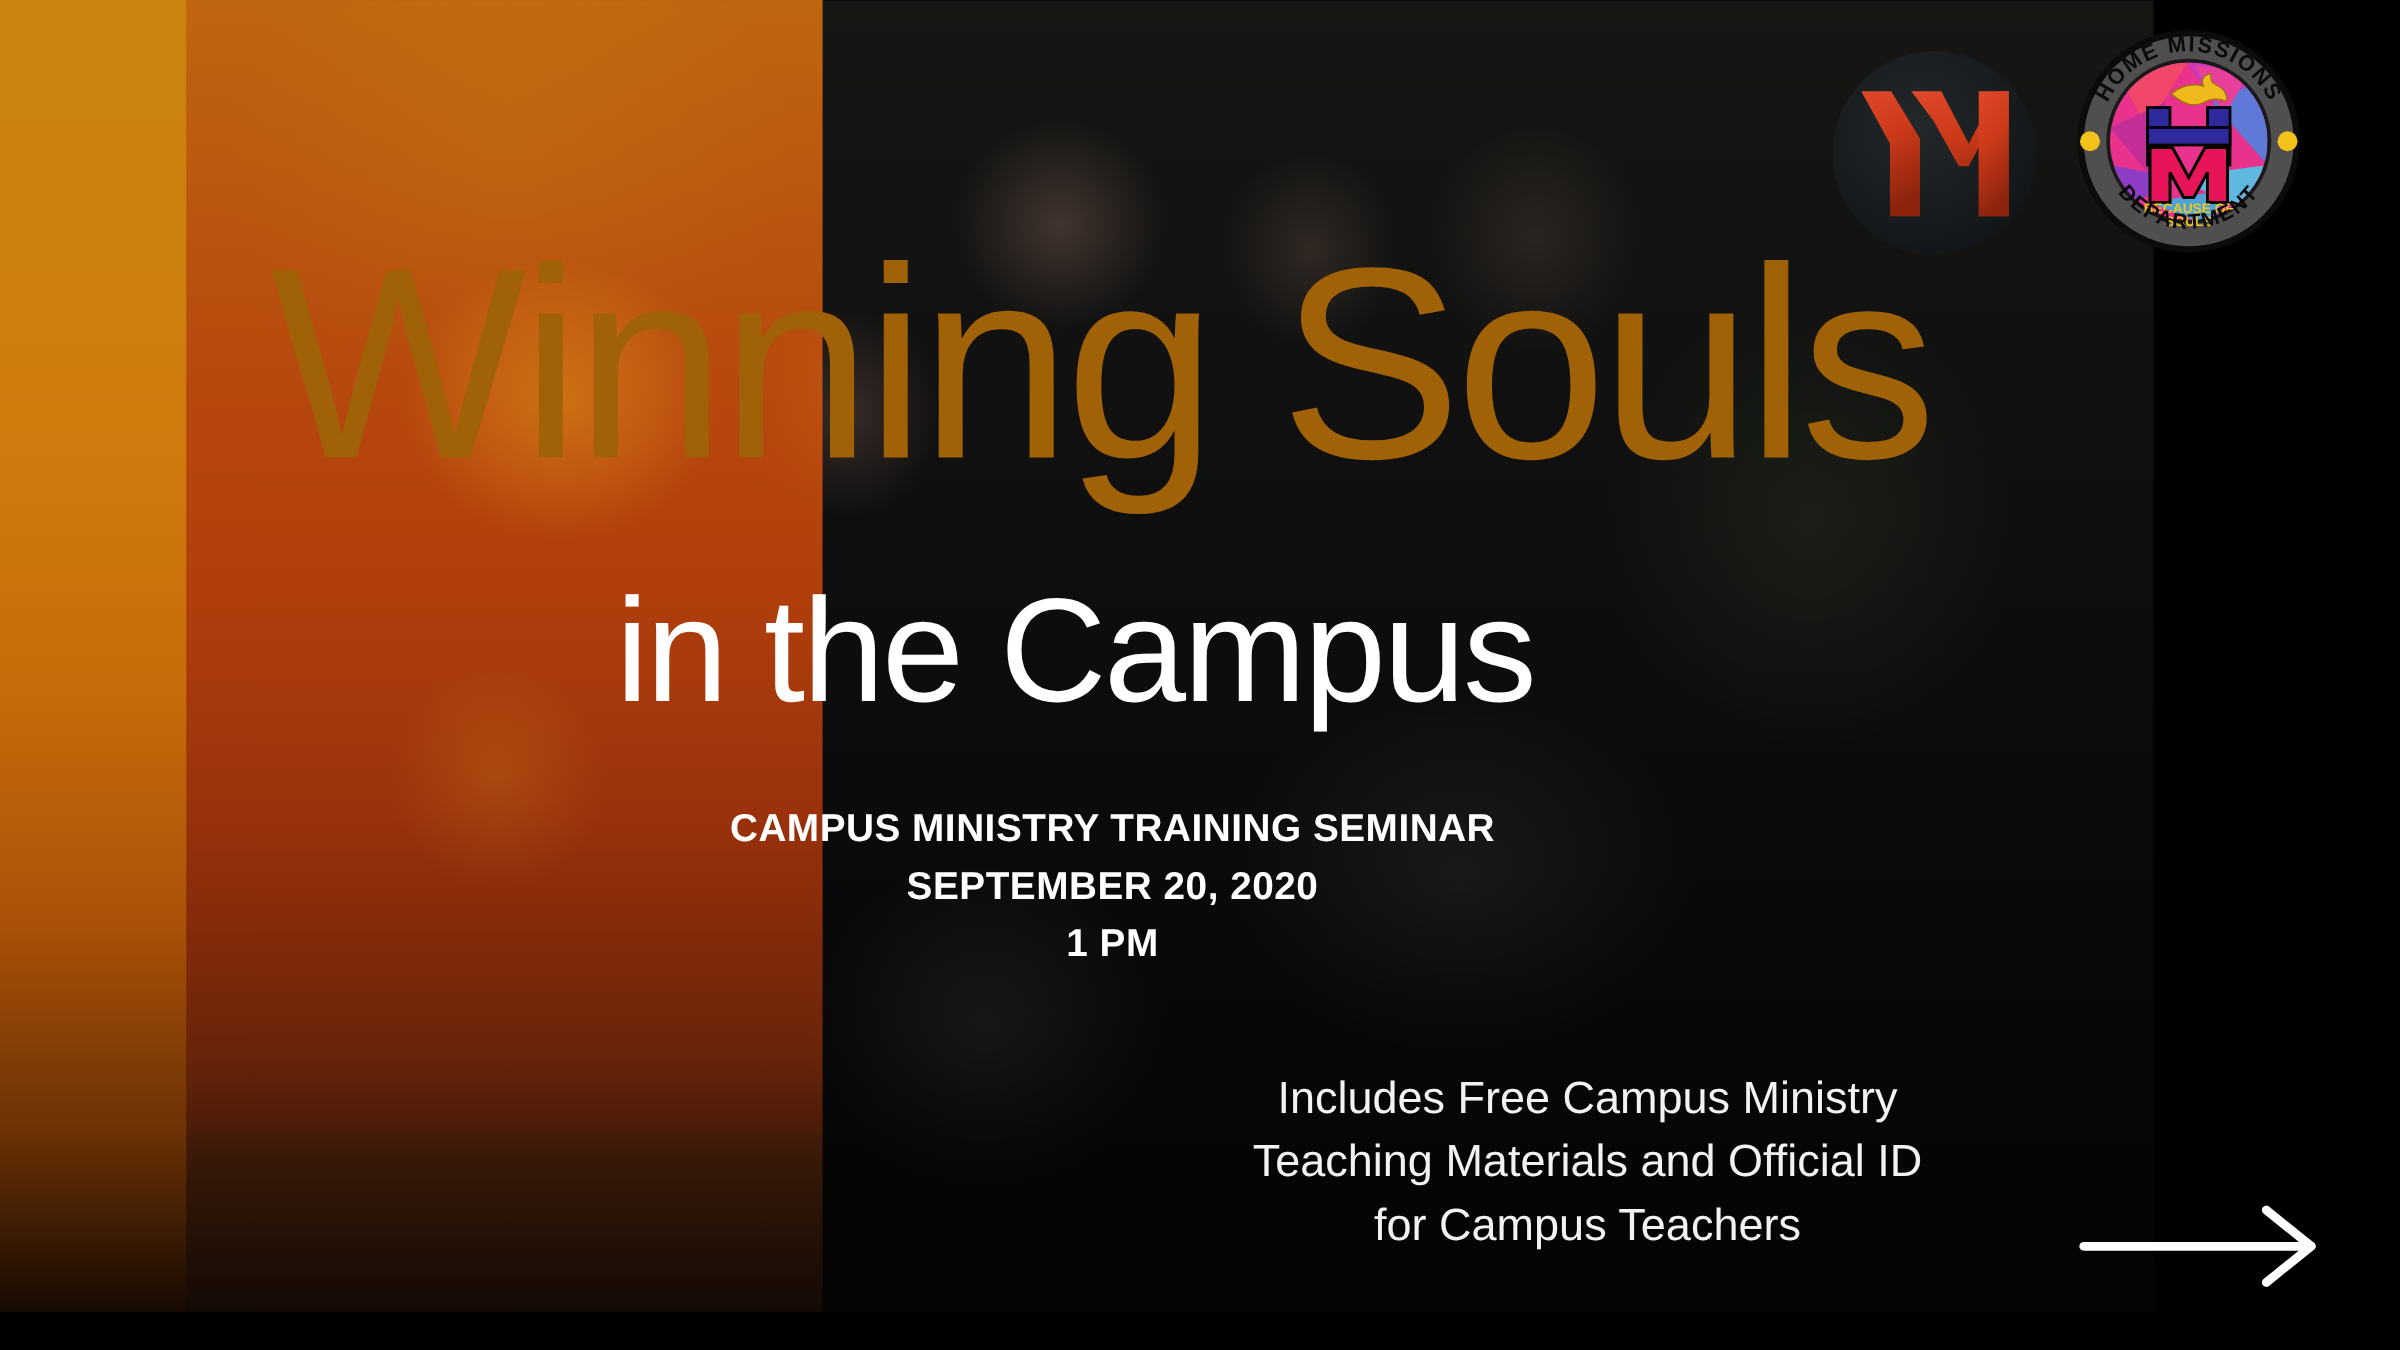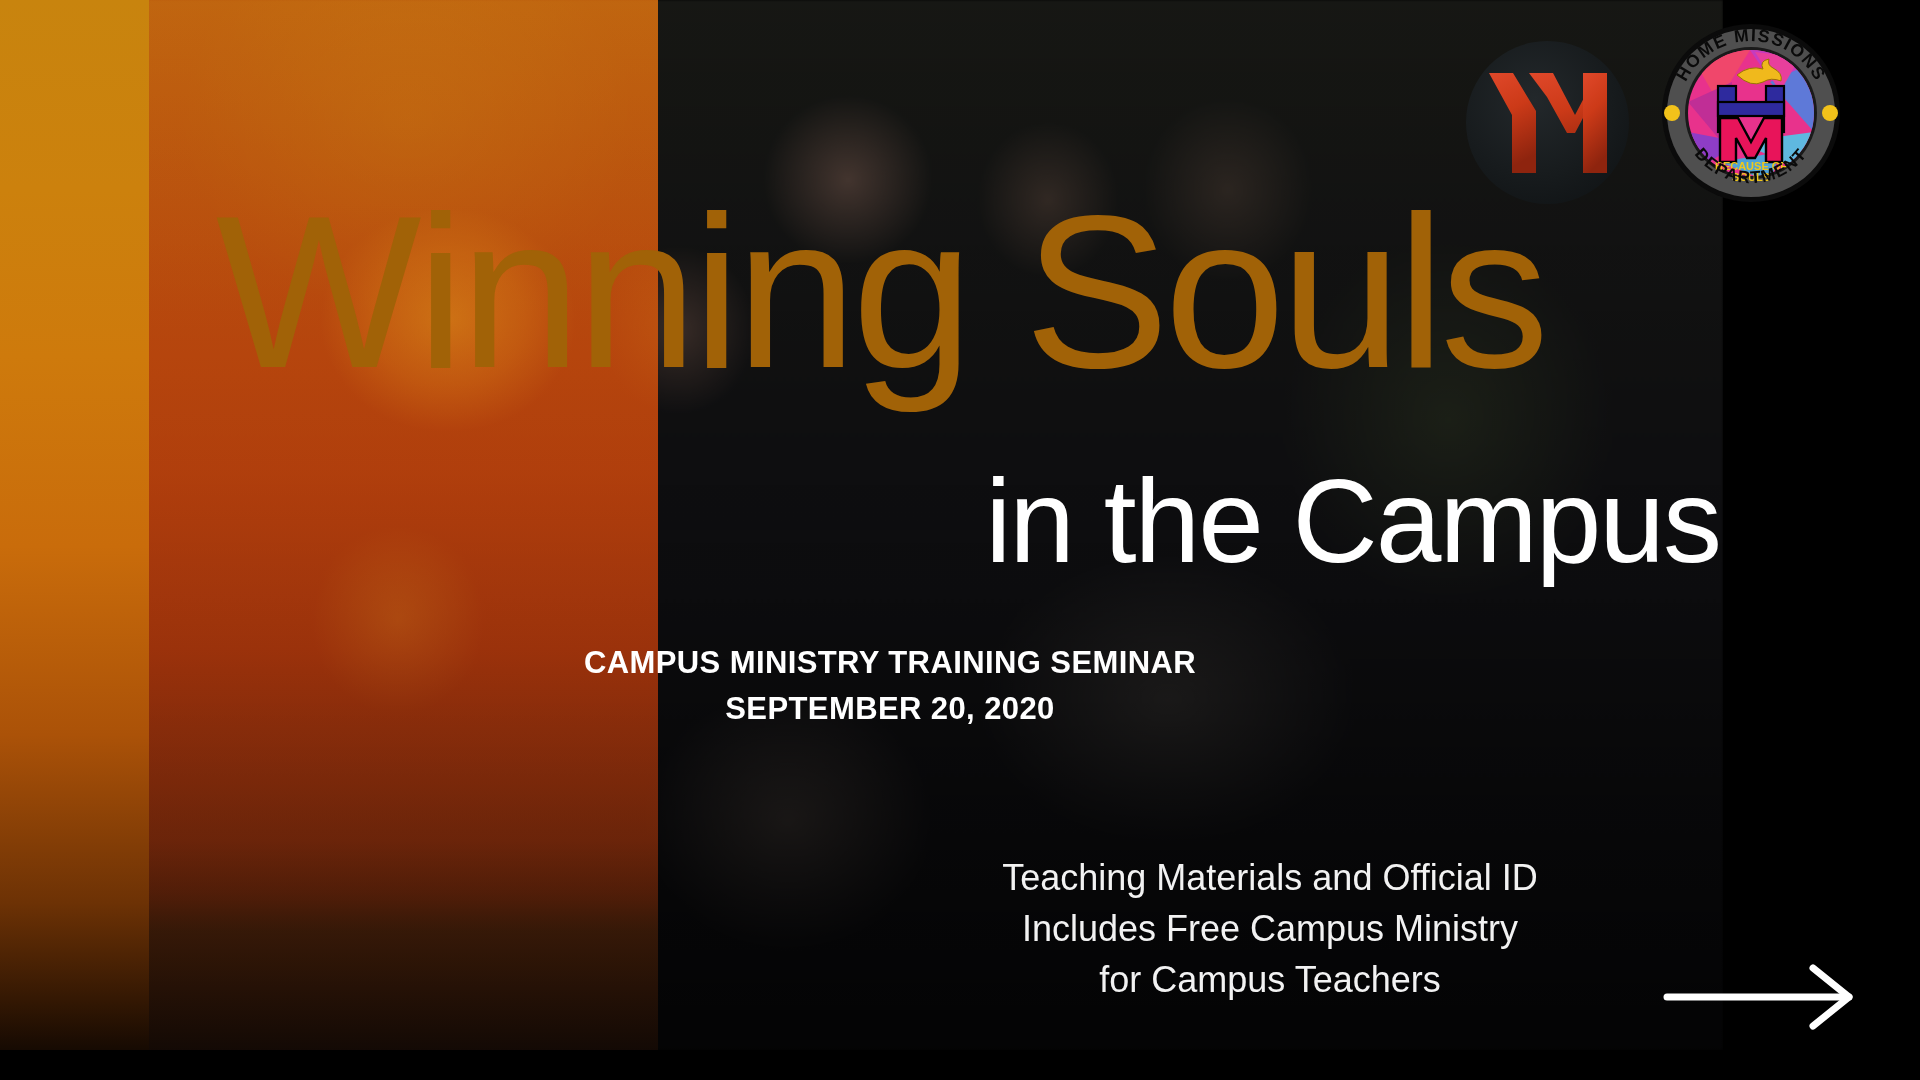--- a/index.html
+++ b/index.html
@@ -68,21 +68,21 @@
   
   .headline{
     position:absolute; left:0; top:192px; width:1760px;
     text-align:center; color:#a16207;
     font-family:"Liberation Sans", sans-serif;
     font-size:218px; line-height:.92; font-weight:400;
     letter-spacing:-5px; white-space:nowrap;
   }
   .headline-sub{
     position:absolute; left:0; top:462px; width:1720px;
-    text-align:right; color:#fff;
+    text-align:center; color:#fff;
     font-size:118px; line-height:1; font-weight:400; letter-spacing:-2px;
   }
 
   
   .meta{
     position:absolute; left:0; top:640px; width:1760px;
     text-align:center; color:#fff;
     font-size:31px; font-weight:700; letter-spacing:.4px; line-height:1.48;
   }
   .meta div{ margin:0;padding-left:20px; }
@@ -124,25 +124,26 @@
 
   <div class="right-band"></div>
   <div class="bottom-band"></div>
 
   <div class="headline">Winning Souls</div>
   <div class="headline-sub">in the Campus</div>
 
   <div class="meta">
     <div>CAMPUS MINISTRY TRAINING SEMINAR</div>
     <div>SEPTEMBER 20, 2020</div>
+    <div>1 PM</div>
   </div>
 
   <div class="includes">
+    <div>Includes Free Campus Ministry</div>
     <div>Teaching Materials and Official ID</div>
-    <div>Includes Free Campus Ministry</div>
     <div>for Campus Teachers</div>
   </div>
 
   <div class="arrow">
     <svg width="200" height="70" viewBox="0 0 200 70" fill="none">
       <path d="M4 35 H186" stroke="#ffffff" stroke-width="7" stroke-linecap="round"></path>
       <path d="M150 6 L186 35 L150 64" stroke="#ffffff" stroke-width="7" stroke-linecap="round" stroke-linejoin="round" fill="none"></path>
     </svg>
   </div>
 

